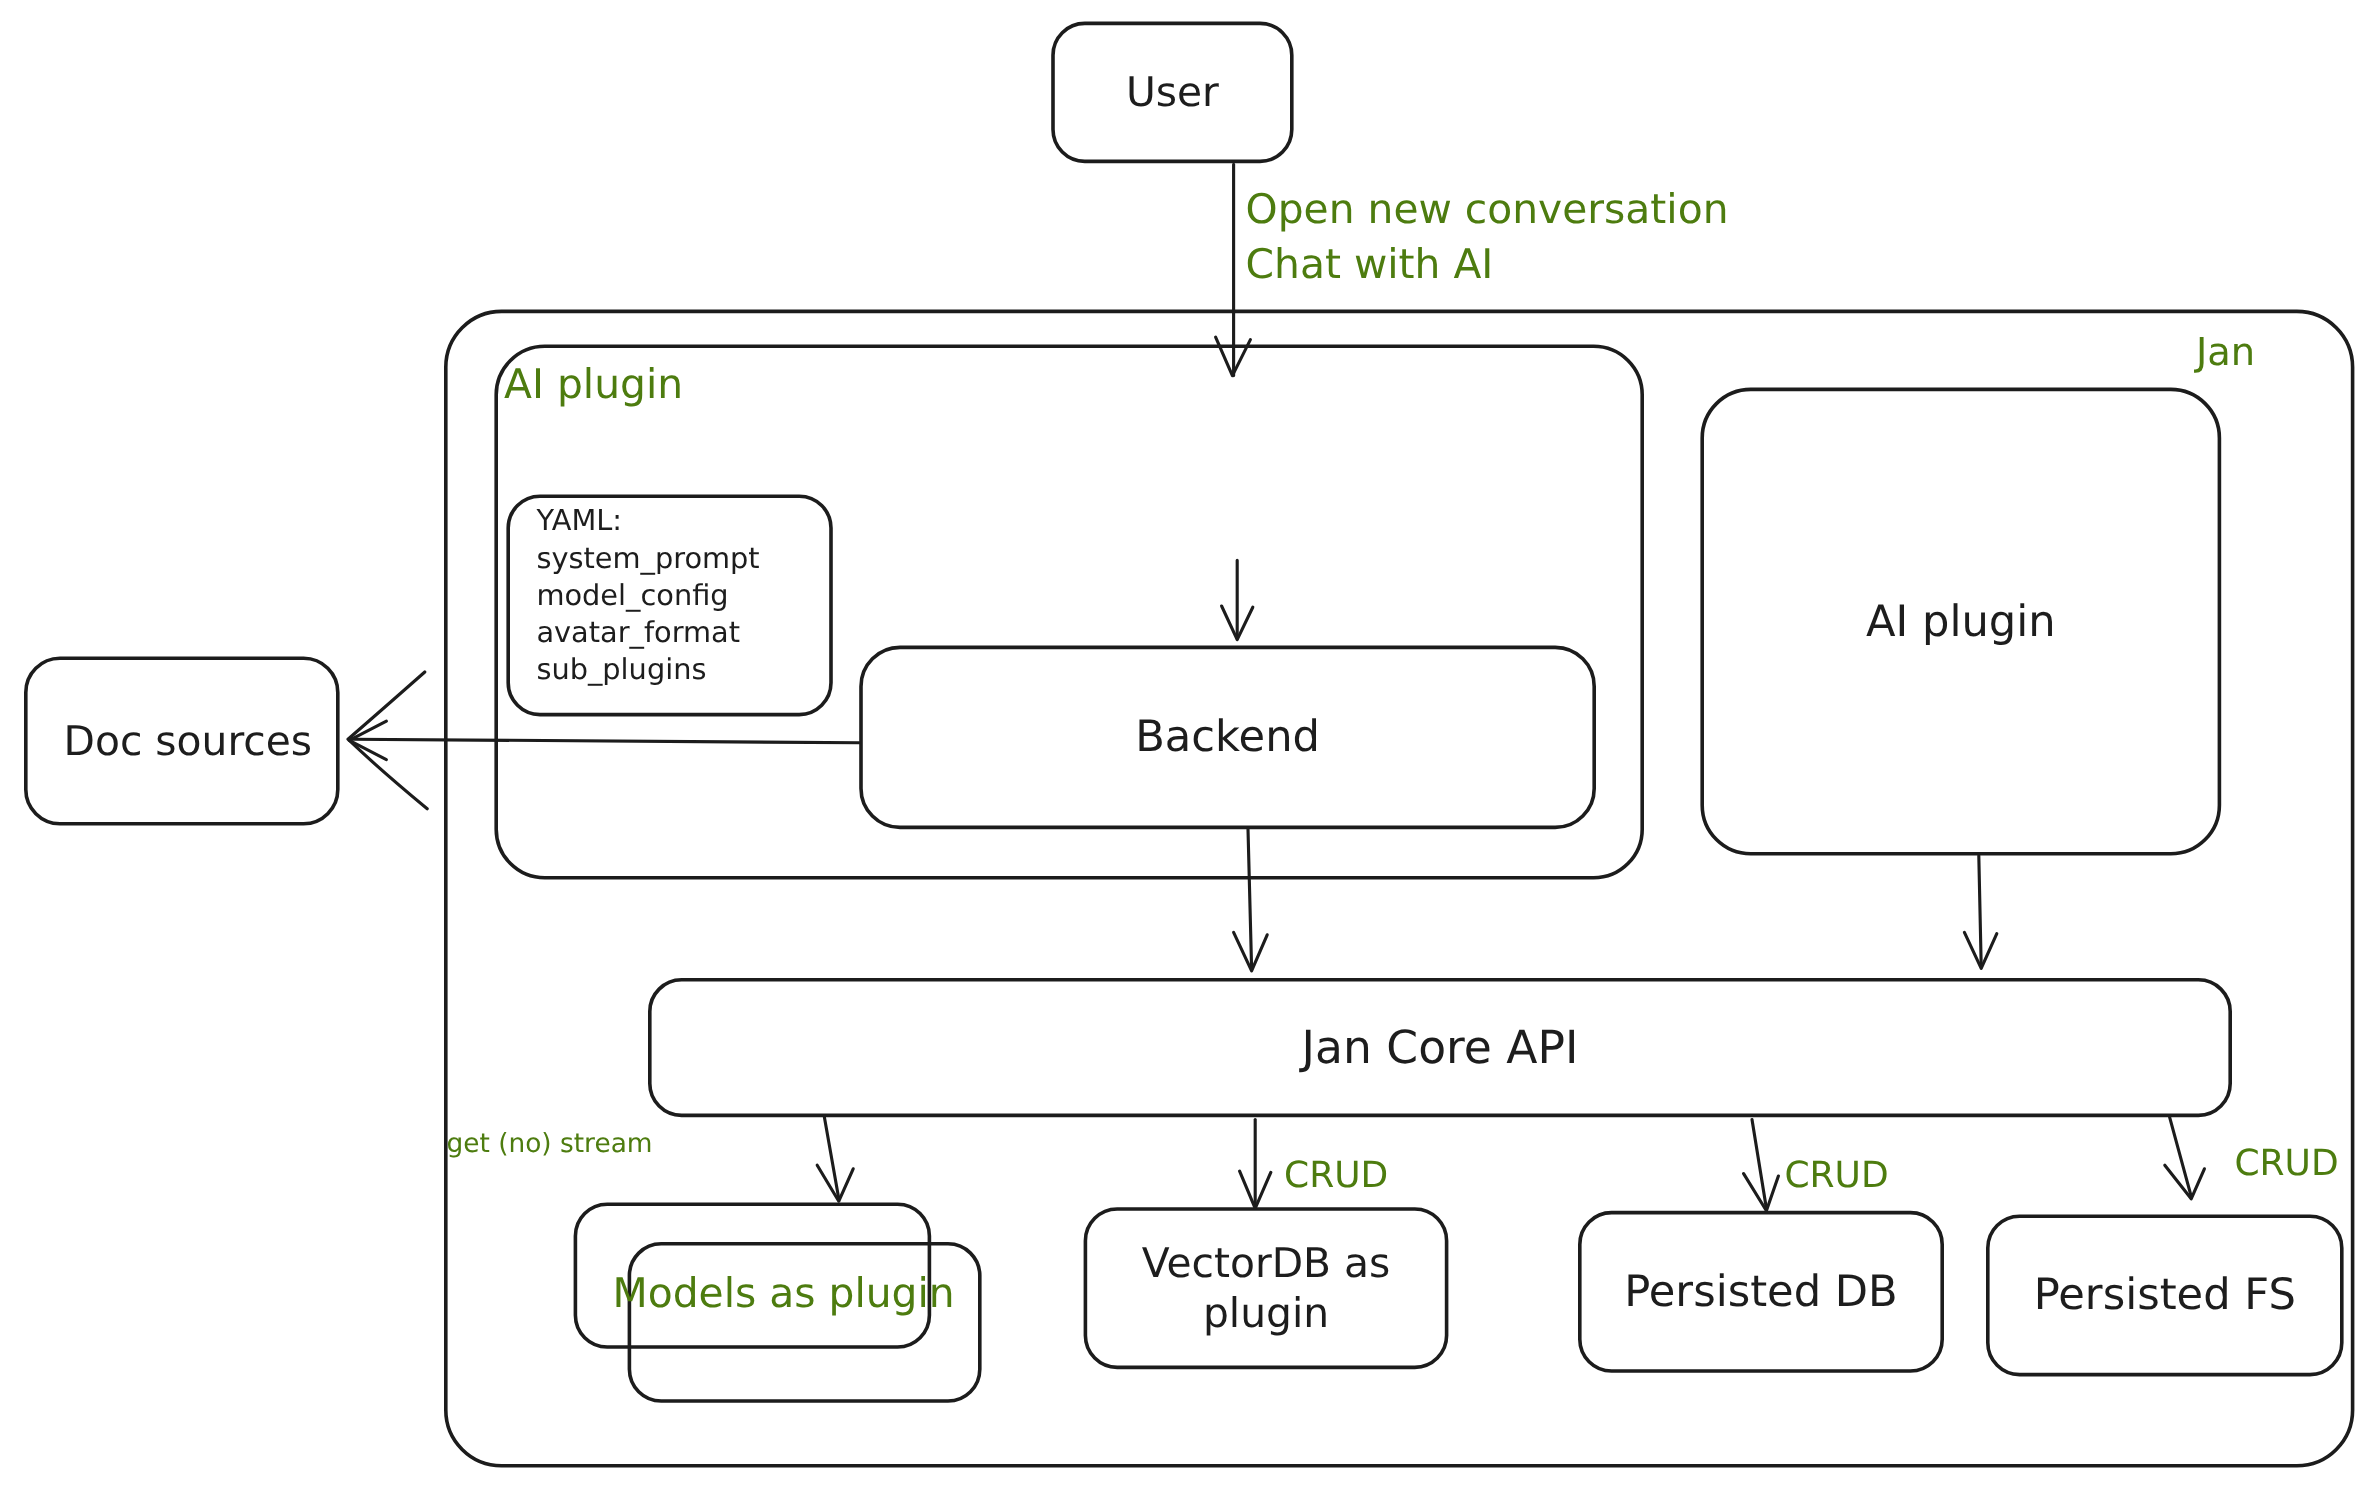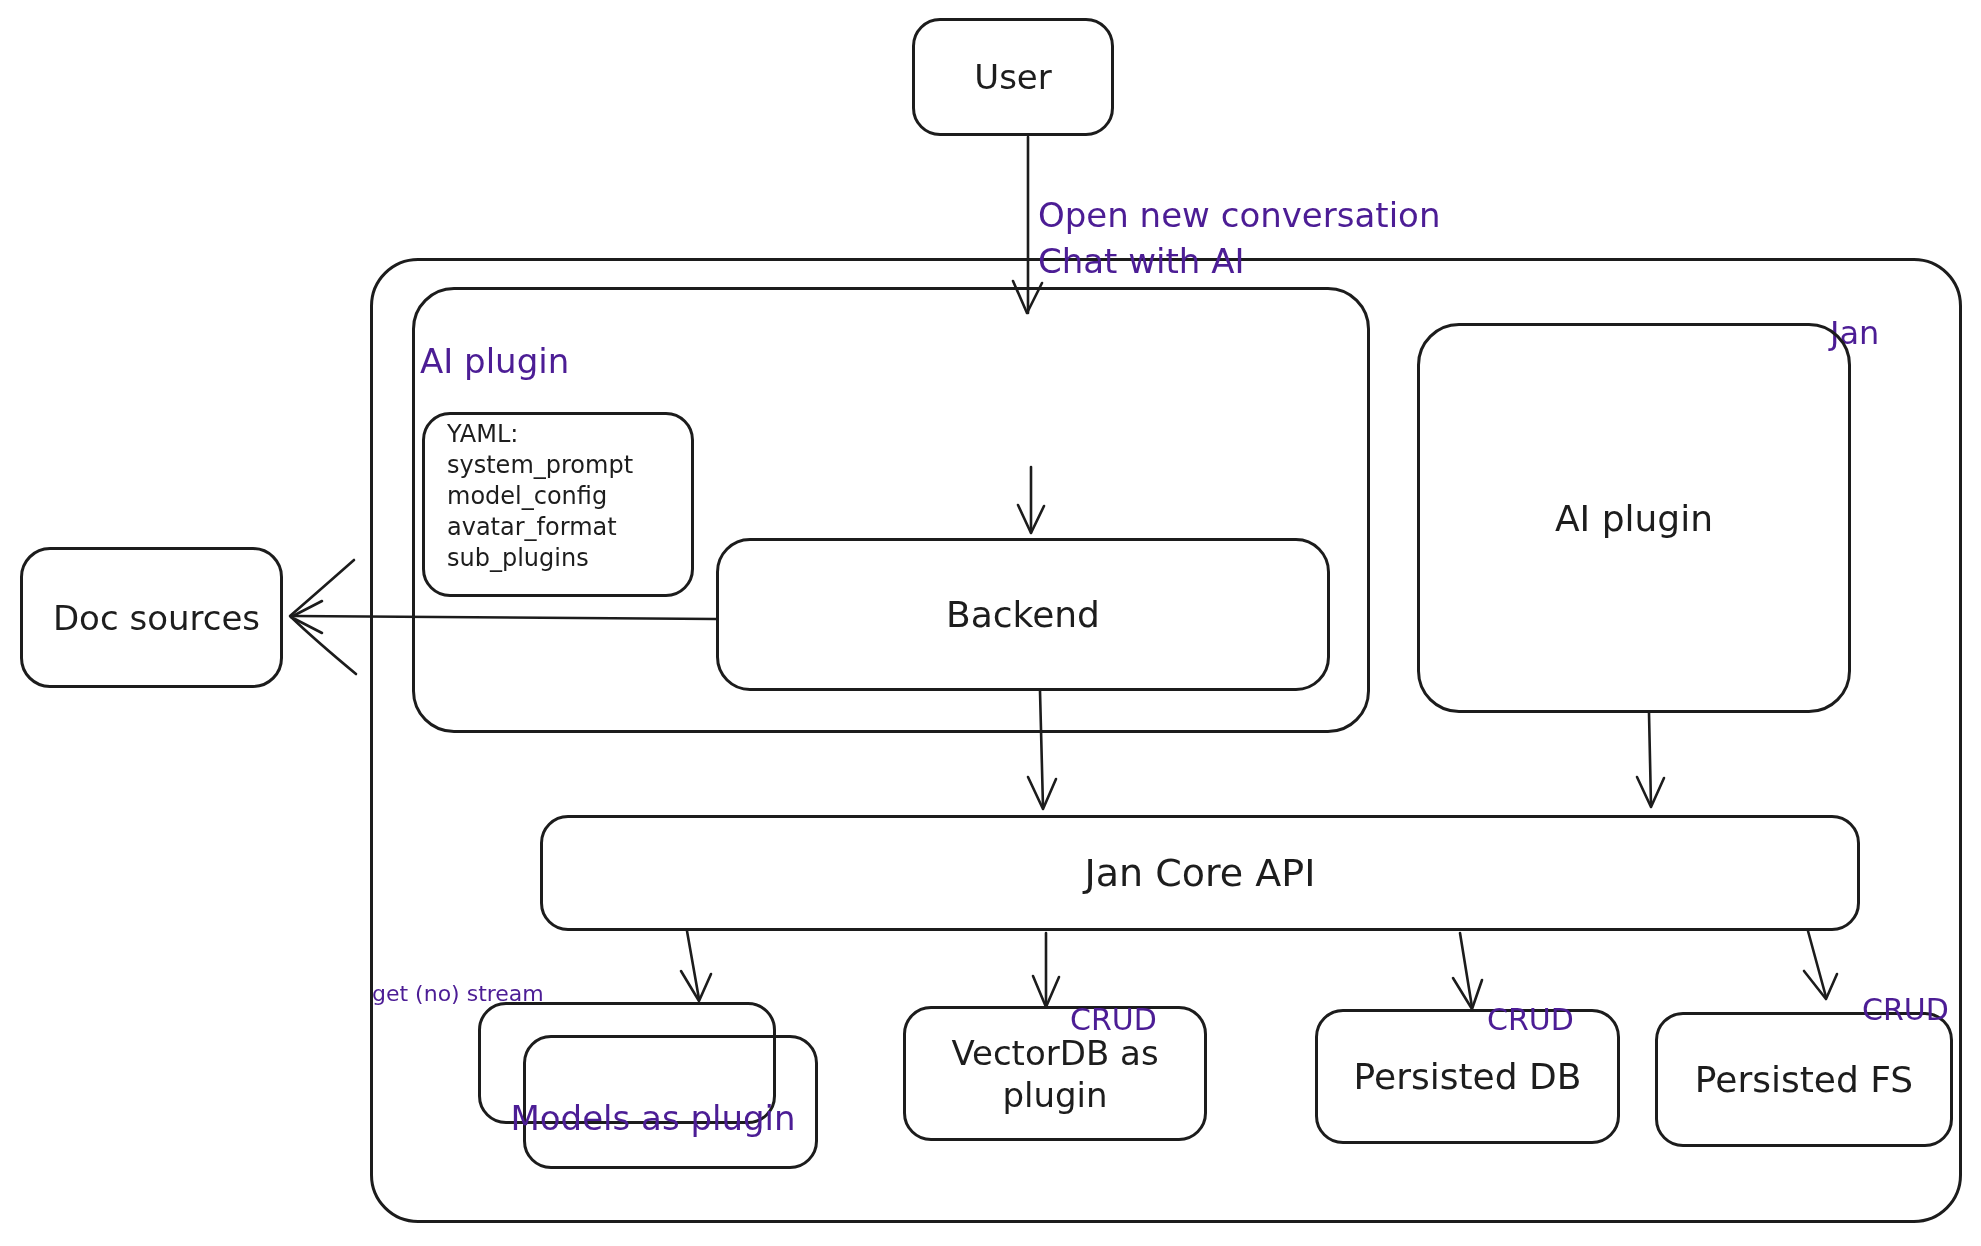--- a/index.html
+++ b/index.html
@@ -17,32 +17,31 @@
     overflow: hidden;
   }
   .box {
     position: absolute;
     border: 3px solid #1c1c1c;
     background: transparent;
     box-sizing: border-box;
   }
   .label {
     position: absolute;
-    color: #4c1d95;
+    color: #4d7c0f;
     white-space: nowrap;
-    margin-top: 40px;
   }
   .center-text {
     display: flex;
     align-items: center;
     justify-content: center;
     text-align: center;
   }
   
-  .user-box        { left: 912px;  top: 18px;   width: 202px;  height: 118px; border-radius: 28px; font-size: 34px; }
+  .user-box        { left: 876px;  top: 18px;   width: 202px;  height: 118px; border-radius: 28px; font-size: 34px; }
   .jan-box         { left: 370px;  top: 258px;  width: 1592px; height: 965px; border-radius: 48px; }
   .jan-label       { left: 1830px; top: 274px;  width: 118px;  font-size: 32px; }
   .plugin-container{ left: 412px;  top: 287px;  width: 958px;  height: 446px; border-radius: 42px; }
   .plugin-container-label { left: 420px; top: 301px; font-size: 34px; }
   .renderer-box    { left: 716px;  top: 317px;  width: 614px;  height: 150px; border-radius: 34px; font-size: 36px; }
   .yaml-box        { left: 422px;  top: 412px;  width: 272px;  height: 185px; border-radius: 28px;
                      padding: 4px 0 0 22px; font-size: 24px; line-height: 31px; white-space: nowrap; }
   .backend-box     { left: 716px;  top: 538px;  width: 614px;  height: 153px; border-radius: 34px; font-size: 36px; }
   .doc-box         { left: 20px;   top: 547px;  width: 263px;  height: 141px; border-radius: 30px; font-size: 34px; padding-left: 10px; }
   .right-plugin-box{ left: 1417px; top: 323px;  width: 434px;  height: 390px; border-radius: 42px; font-size: 36px; }

